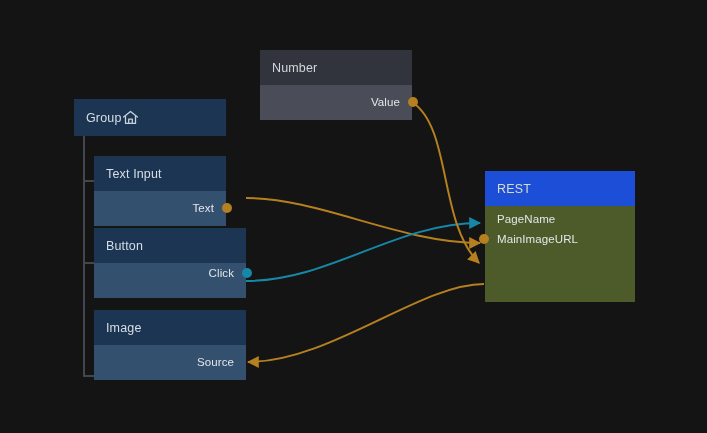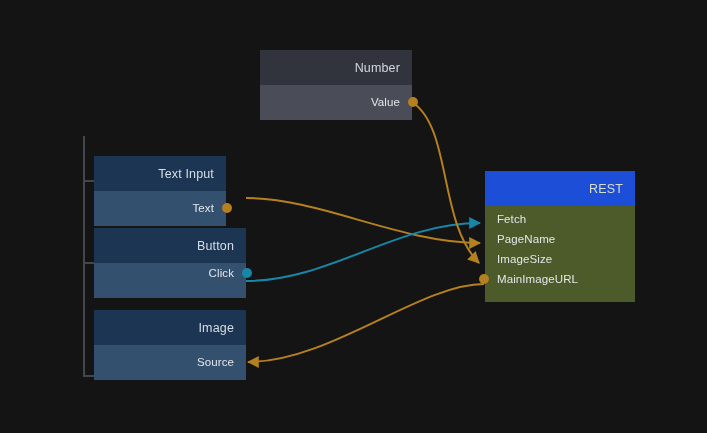--- a/index.html
+++ b/index.html
@@ -24,21 +24,21 @@
     pointer-events: none;
   }
   .node {
     position: absolute;
     box-sizing: border-box;
   }
   .node-header {
     box-sizing: border-box;
     display: flex;
     align-items: center;
-    justify-content: flex-end;
+    justify-content: flex-start;
     padding: 8px 12px;
     font-size: 12.5px;
     letter-spacing: 0.15px;
   }
   .node-body {
     box-sizing: border-box;
     position: relative;
   }
 
   
@@ -123,20 +123,32 @@
     <path d="M 412,102 C 452,128 438,222 479,263" fill="none" stroke="#b5801f" stroke-width="2" marker-end="url(#arrow-orange)"></path>
 
     <path d="M 484,284 C 420,284 330,362 248,362" fill="none" stroke="#b5801f" stroke-width="2" marker-end="url(#arrow-orange)"></path>
   </svg>
 
   <div class="bracket-v" style="left:83px; top:136px; height:241px;"></div>
   <div class="bracket-t" style="left:83px; top:180px; width:11px;"></div>
   <div class="bracket-t" style="left:83px; top:262px; width:11px;"></div>
   <div class="bracket-t" style="left:83px; top:375px; width:11px;"></div>
 
+  <div class="node node-blue" style="left:74px; top:99px; width:152px;">
+    <div class="node-header" style="height:37px;">
+      <span>Group</span>
+      <span class="home-icon">
+        <svg width="17" height="15" viewBox="0 0 17 15" fill="none" stroke="#c8d2db" stroke-width="1.3" stroke-linejoin="round" stroke-linecap="round">
+          <path d="M1.6 7 L8.5 1.4 L15.4 7"></path>
+          <path d="M3.5 6.3 V13.4 H13.5 V6.3"></path>
+          <path d="M6.7 13.4 V9.2 H10.3 V13.4"></path>
+        </svg>
+      </span>
+    </div>
+  </div>
 
   <div class="node node-blue" style="left:94px; top:156px; width:132px;">
     <div class="node-header" style="height:35px;">
       <span>Text Input</span>
     </div>
     <div class="node-body" style="height:35px; padding-top:7px;">
       <div class="port-row out">
         <span>Text</span>
         <span style="position:absolute; right:-6px; top:5px; width:10px; height:10px;
                      border-radius:50%; background:#b5801f;"></span>
@@ -180,27 +192,21 @@
       </div>
     </div>
   </div>
 
   <div class="node node-green" style="left:485px; top:171px; width:150px;">
     <div class="node-header" style="height:35px;">
       <span>REST</span>
     </div>
     <div class="node-body" style="height:96px; padding-top:3px;">
       <div class="port-row in">
-        <span>Fetch</span>
-      </div>
-      <div class="port-row in">
         <span>PageName</span>
-      </div>
-      <div class="port-row in">
-        <span>ImageSize</span>
       </div>
       <div class="port-row in">
         <span>MainImageURL</span>
         <span style="position:absolute; left:-6px; top:5px; width:10px; height:10px;
                      border-radius:50%; background:#b5801f;"></span>
       </div>
     </div>
   </div>
 
 </div>

